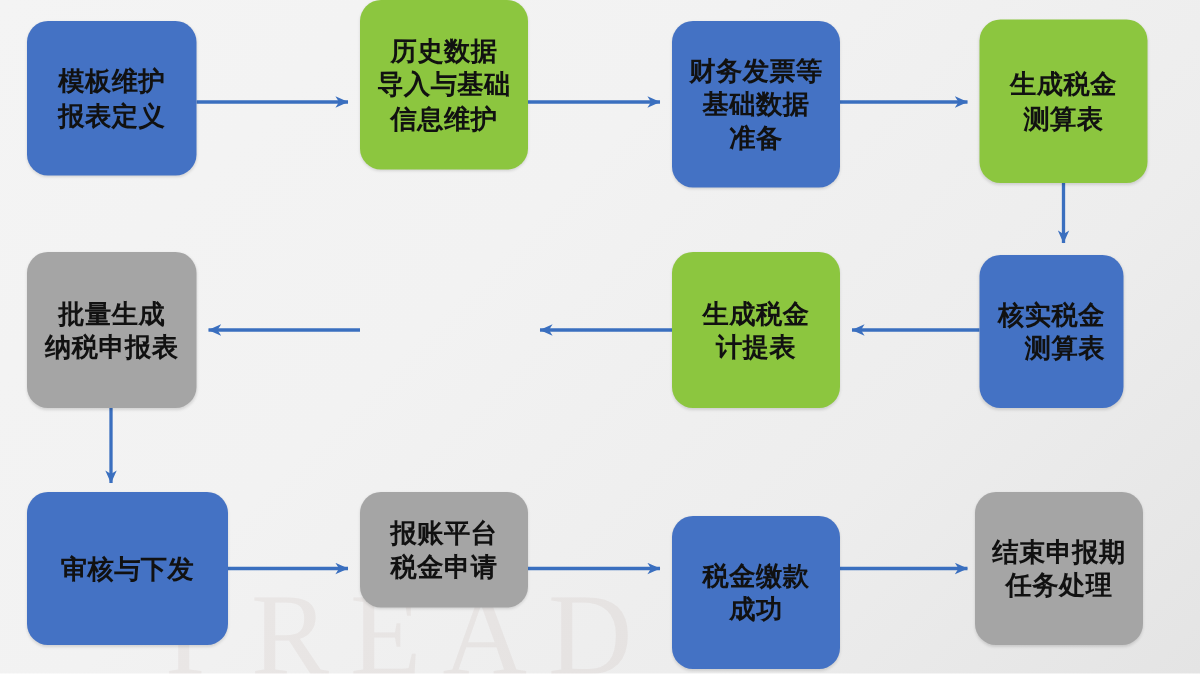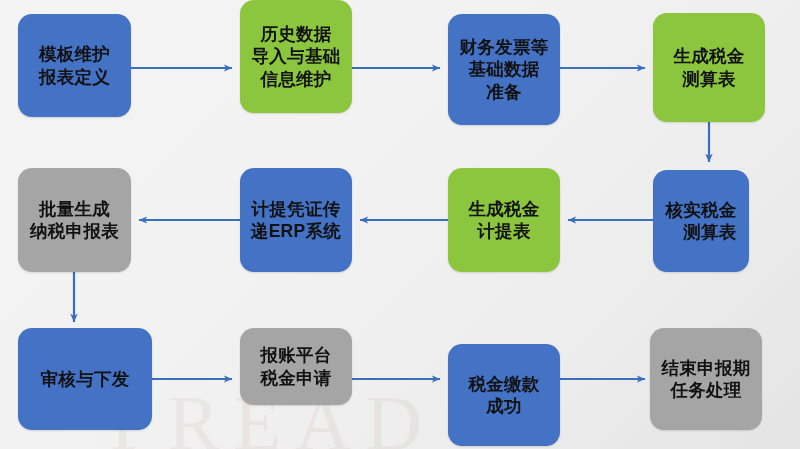--- a/index.html
+++ b/index.html
@@ -110,22 +110,20 @@
   <div class="node fill-blue" style="left:448px; top:14px;  width:112px; height:111px;"><span>财务发票等
 基础数据
 准备</span></div>
   <div class="node fill-green" style="left:653px; top:13px;  width:112px; height:109px;"><span>生成税金
 测算表</span></div>
 
   <div class="node fill-blue" style="left:653px; top:170px; width:96px; height:102px;text-align:right;"><span>核实税金
 测算表</span></div>
   <div class="node fill-green" style="left:448px; top:168px; width:112px; height:104px;"><span>生成税金
 计提表</span></div>
-  <div class="node fill-blue" style="left:240px; top:168px; width:112px; height:104px;"><span>计提凭证传
-递ERP系统</span></div>
   <div class="node fill-gray" style="left:18px;  top:168px; width:113px; height:104px;"><span>批量生成
 纳税申报表</span></div>
 
   <div class="node fill-blue" style="left:18px;  top:328px; width:134px; height:102px;"><span>审核与下发</span></div>
   <div class="node fill-gray" style="left:240px; top:328px; width:112px; height:77px;align-items:center;"><span>报账平台
 税金申请</span></div>
   <div class="node fill-blue" style="left:448px; top:328px; width:112px; height:102px;margin-top:16px;"><span>税金缴款
 成功</span></div>
   <div class="node fill-gray" style="left:628px; top:328px; width:112px; height:102px;margin-left:22px;"><span>结束申报期
 任务处理</span></div>

